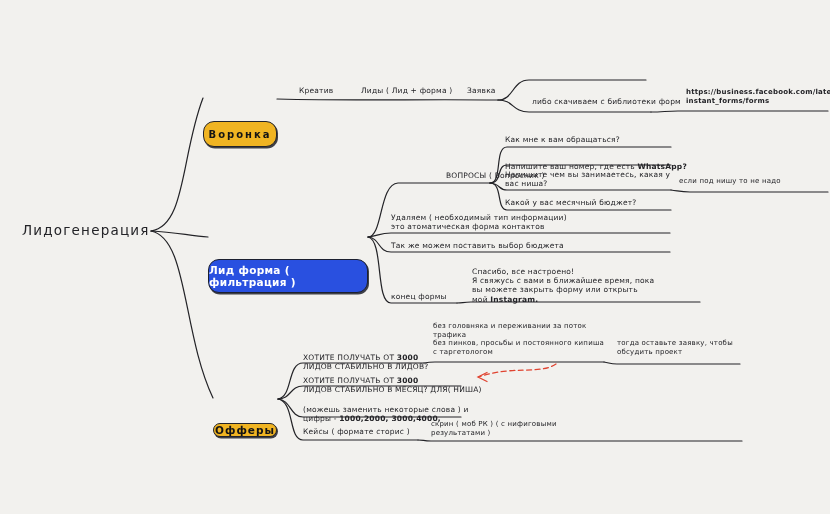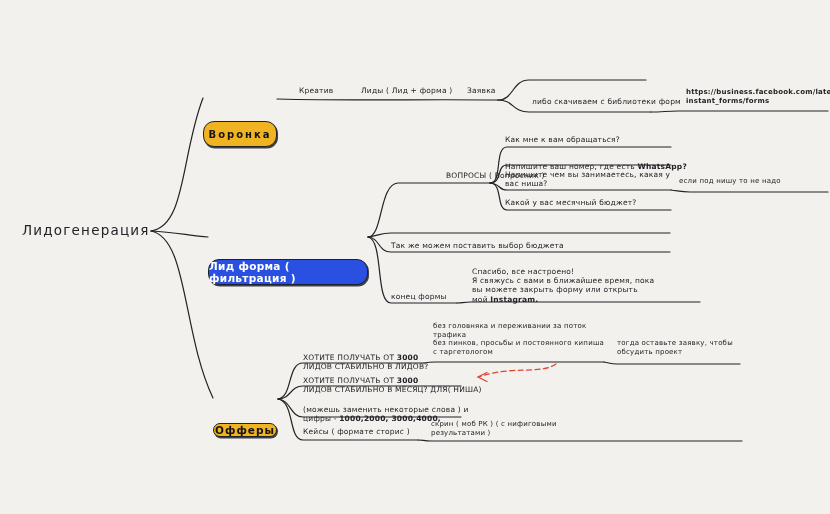--- a/index.html
+++ b/index.html
@@ -85,37 +85,39 @@
   <div class="label" style="left:299px; top:86px;">Креатив</div>
   <div class="label" style="left:361px; top:86px;">Лиды ( Лид + форма )</div>
   <div class="label" style="left:467px; top:86px;">Заявка</div>
 
 
   <div class="label" style="left:532px; top:97px;">либо скачиваем с библиотеки форм</div>
 
   <div class="label small" style="left:686px; top:88px; font-weight:bold;">https://business.facebook.com/latest/
 instant_forms/forms</div>
 
-  <div class="node blue" style="left:208px; top:224px; width:160px; height:26px; font-size:10.5px; letter-spacing:.3px;">Лид форма ( фильтрация )</div>
+  <div class="node blue" style="left:208px; top:224px; width:160px; height:34px; font-size:10.5px; letter-spacing:.3px;">Лид форма ( фильтрация )</div>
 
   <div class="label" style="left:400px; top:171px;padding-left:46px;">ВОПРОСЫ ( Вопросник )</div>
 
   <div class="label" style="left:505px; top:135px;">Как мне к вам обращаться?</div>
 
   <div class="label" style="left:505px; top:153px;">
     <span>Напишите ваш номер, где есть </span><b>WhatsApp?</b>
   </div>
 
   <div class="label" style="left:505px; top:170px;">Напишите чем вы занимаетесь, какая у
 вас ниша?</div>
 
   <div class="label small" style="left:679px; top:177px;">если под нишу то не надо</div>
 
   <div class="label" style="left:505px; top:198px;">Какой у вас месячный бюджет?</div>
 
+  <div class="label" style="left:391px; top:213px;">Удаляем ( необходимый тип информации)
+это атоматическая форма контактов</div>
 
   <div class="label" style="left:391px; top:241px;">Так же можем поставить выбор бюджета</div>
 
   <div class="label" style="left:391px; top:292px;">конец формы</div>
 
   <div class="label" style="left:472px; top:258px;">
     <span>Спасибо, все настроено!
 Я свяжусь с вами в ближайшее время, пока
 вы можете закрыть форму или открыть
 мой </span><b>Instagram.</b>

